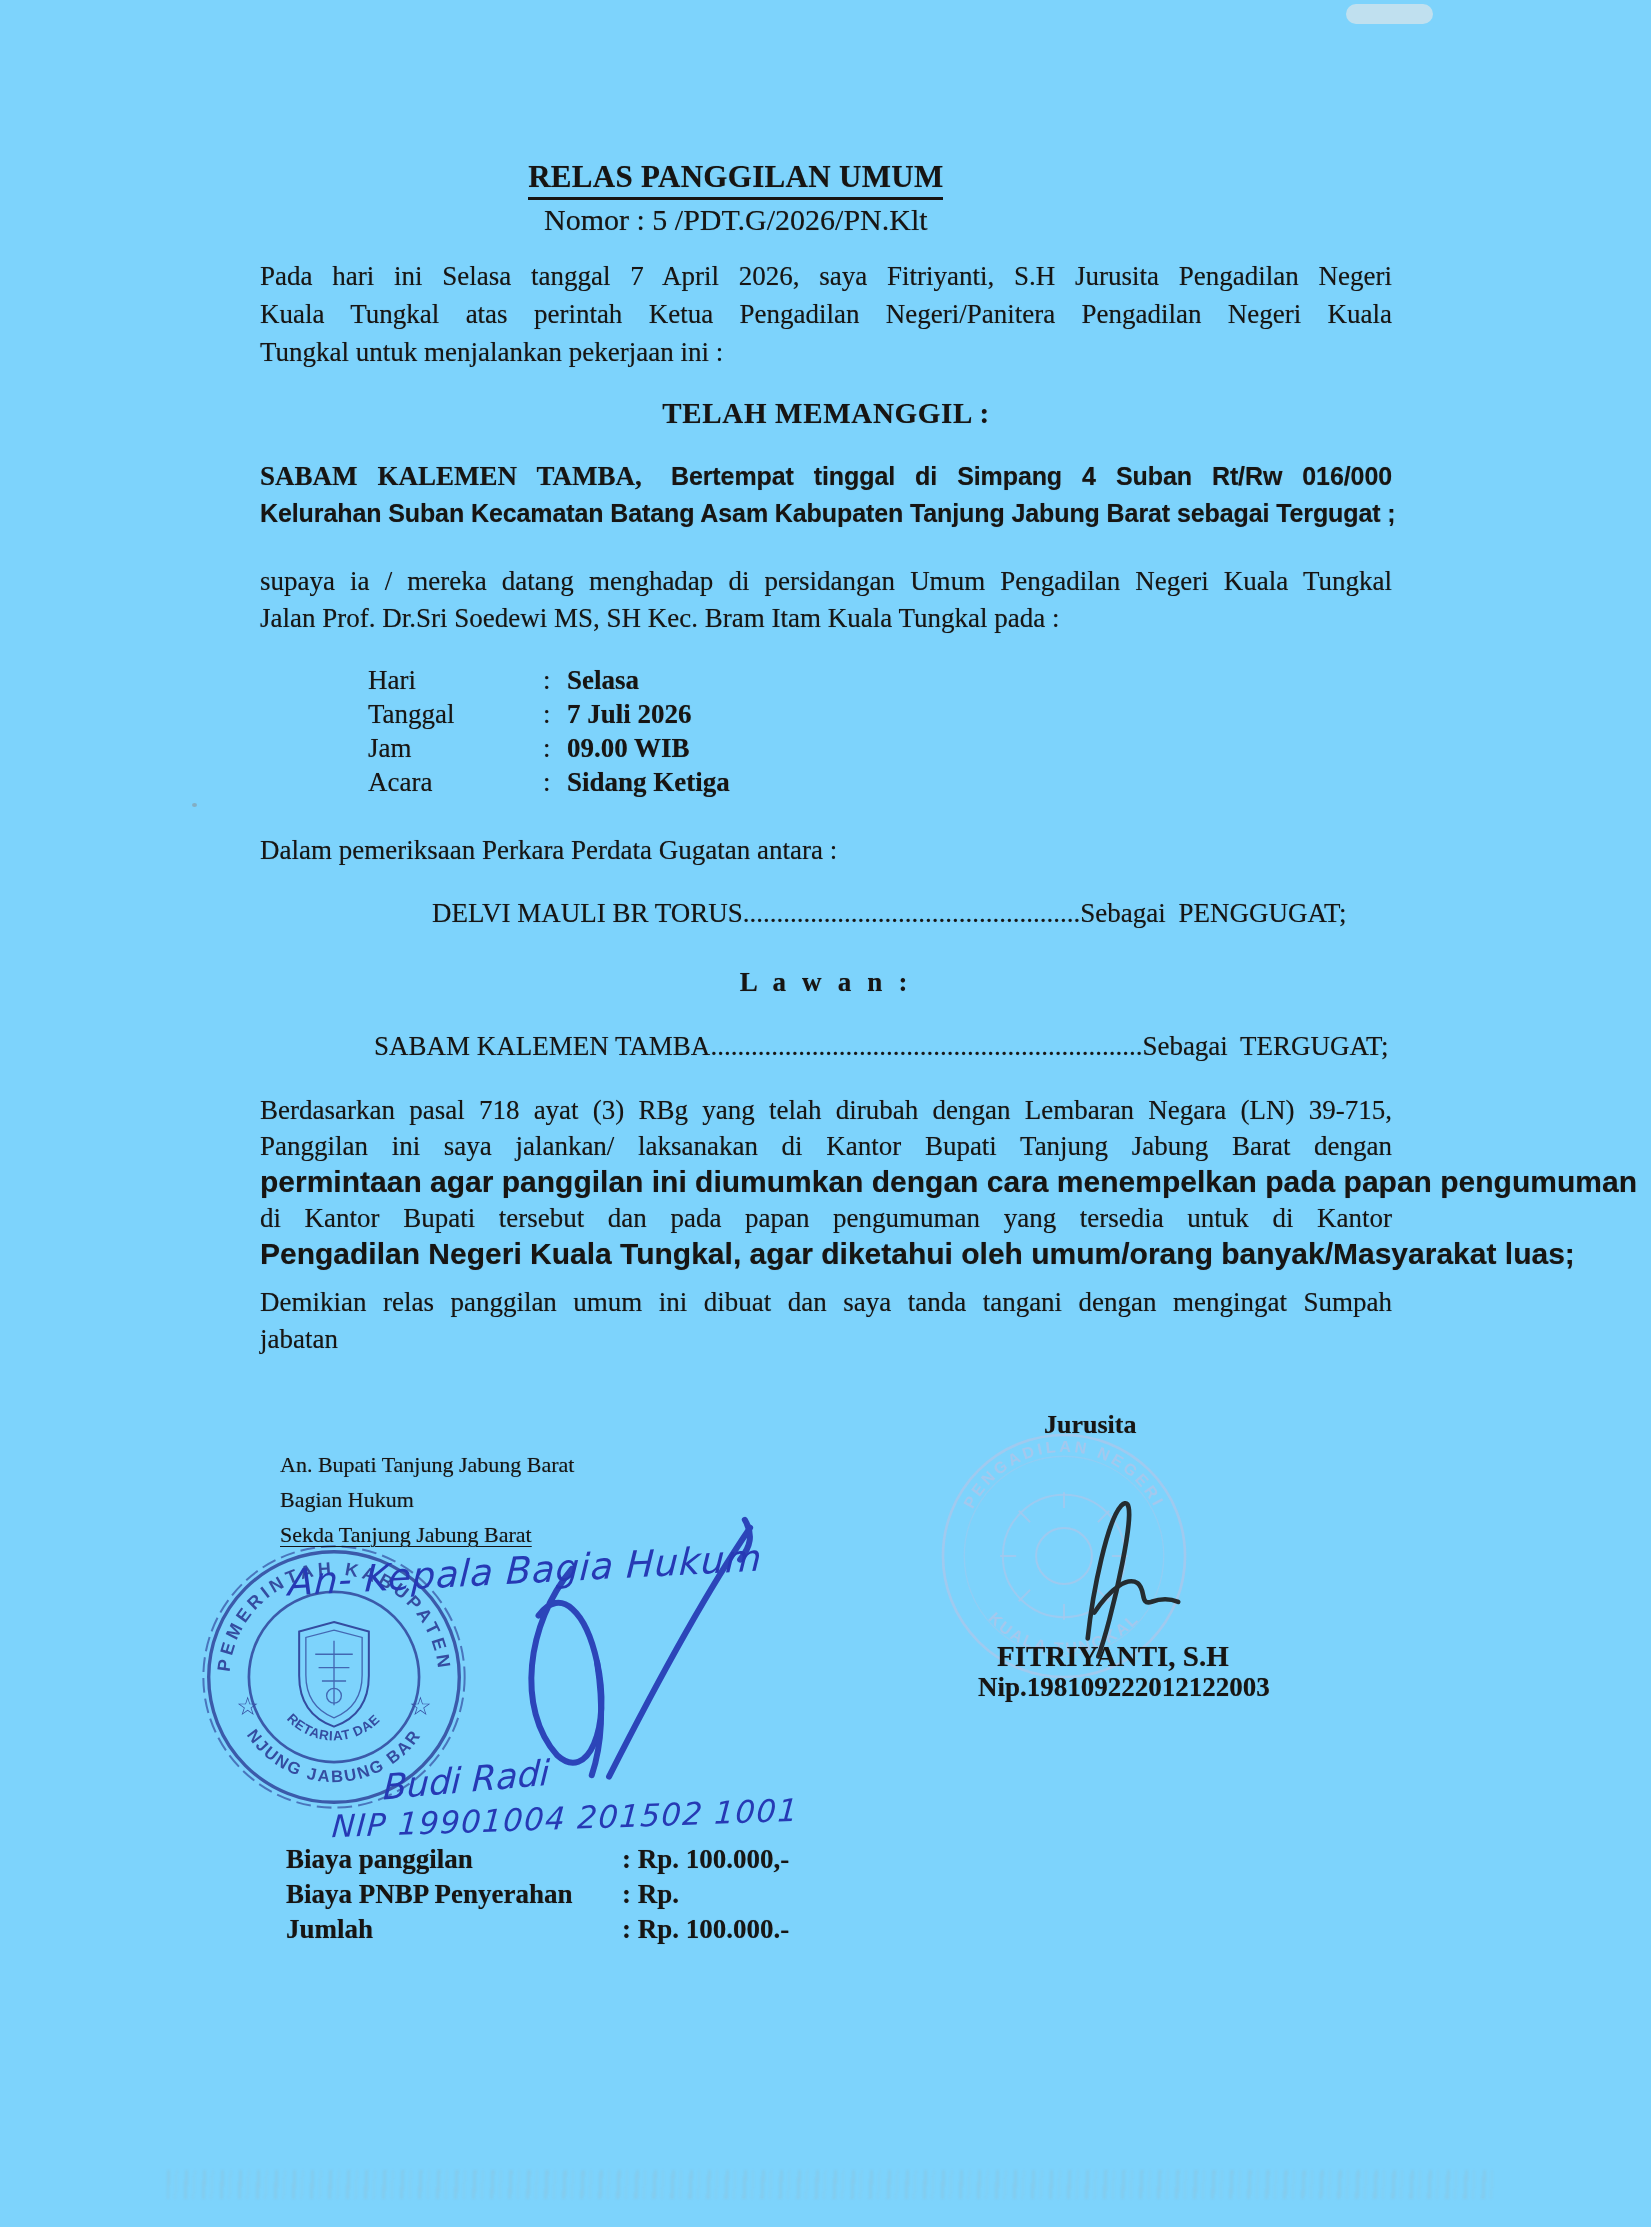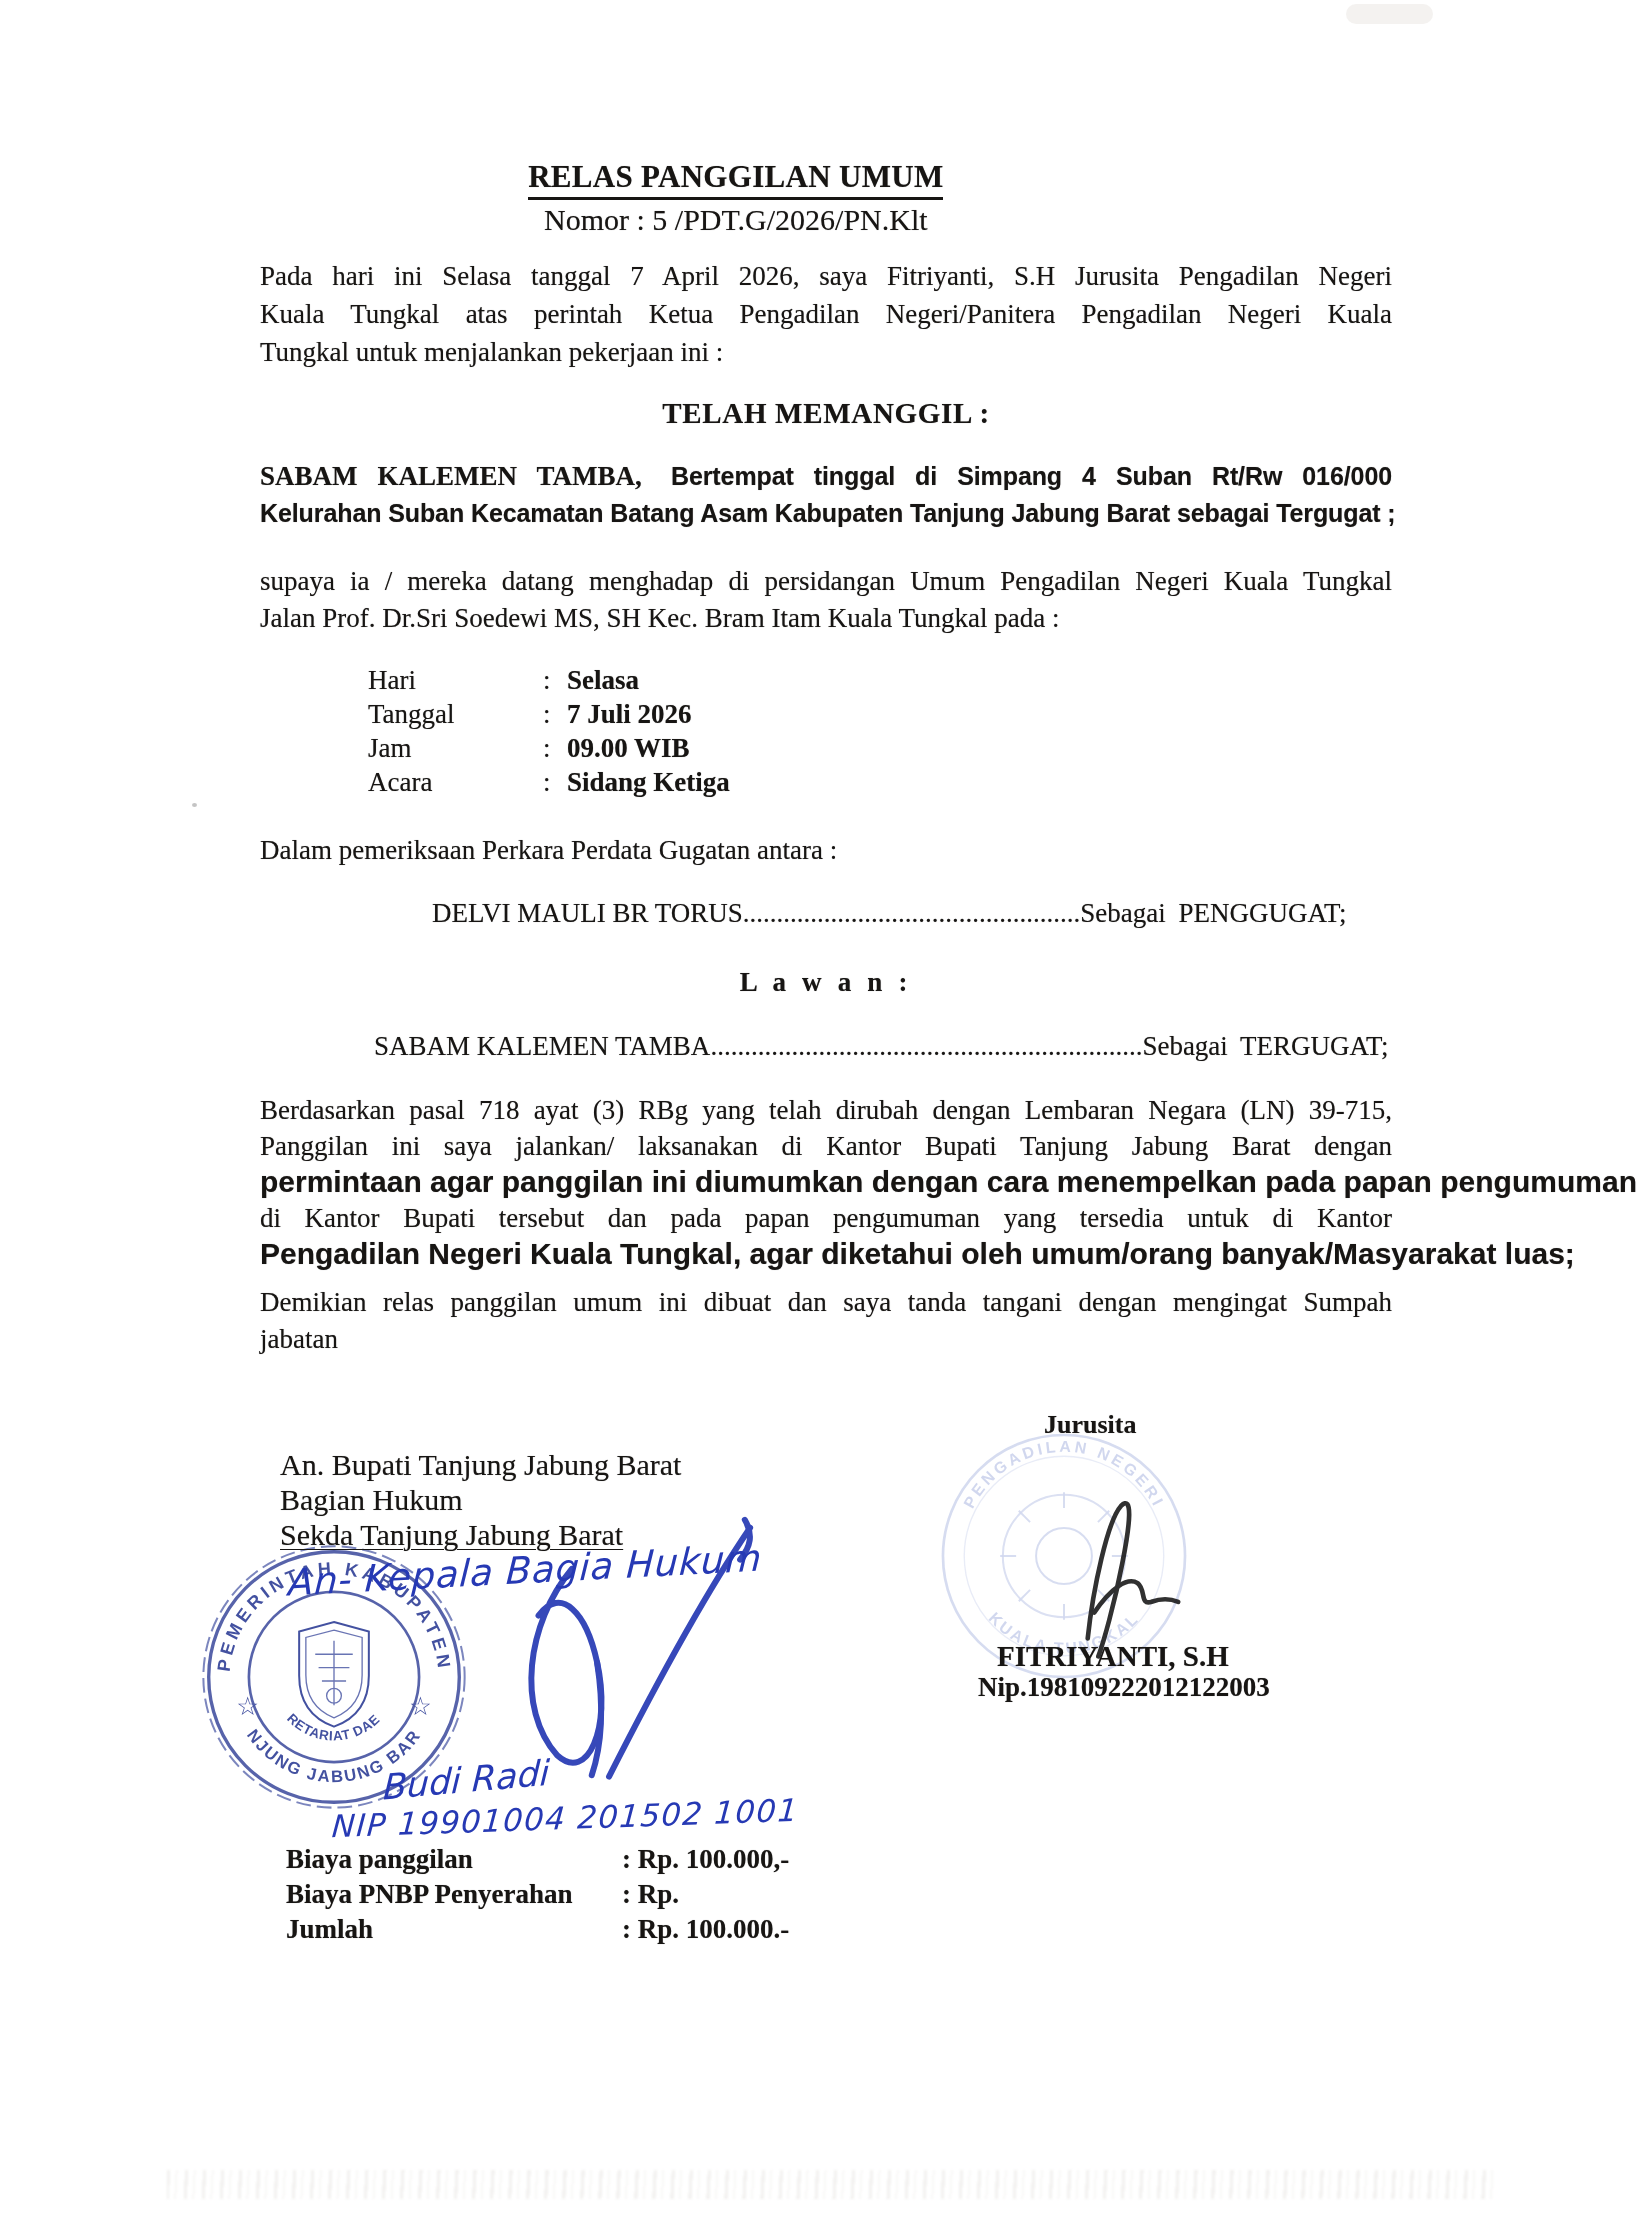--- a/index.html
+++ b/index.html
@@ -1,19 +1,19 @@
 <!DOCTYPE html>
 <html style="font-size:10.7px"><head>
 <meta charset="utf-8">
 <style>
   html,body{margin:0;padding:0;background:#e8e8e8;}
   .page{
     position:relative;
     width:1651px;height:2227px;
-    background:#ffffff;
+    background:#7dd3fc;
     font-family:"Liberation Serif", serif;
     color:#171513;
     overflow:hidden;
   }
   .t{text-shadow:0 0 0.8px rgba(25,22,20,.45);}
   .abs{position:absolute;}
   .line{white-space:nowrap;}
   .just{text-align:justify;text-align-last:justify;text-justify:inter-word;}
   .body-text{font-size:27px;line-height:38px;}
   .sans{font-family:"Liberation Sans", sans-serif;font-weight:bold;font-size:25px;letter-spacing:-0.1px;}
@@ -40,21 +40,21 @@
   .pl-delvi{left:432px;top:898px;}
   .lawan{left:260px;top:967px;width:1132px;text-align:center;font-size:27px;font-weight:bold;letter-spacing:4.7px;}
   .pl-sabam{left:374px;top:1031px;}
   .role-gap{word-spacing:6px;}
   .p-legal{left:260px;top:1092px;width:1132px;}
   .p-legal .pl{height:36px;line-height:36px;}
   .p-legal .alt{font-family:"Liberation Sans", sans-serif;font-weight:bold;font-size:30px;}
   .p-close{left:260px;top:1284px;width:1132px;}
   .p-close .pl{height:37px;line-height:37px;}
   
-  .sig-left{left:280px;top:1447px;font-size:30px;line-height:35px;z-index:3;}
+  .sig-left{left:280px;top:1447px;font-size:22px;line-height:35px;z-index:3;}
   .sig-left .u{text-decoration:underline;text-decoration-thickness:1.3px;text-underline-offset:4px;}
   .hand{font-family:"DejaVu Sans", sans-serif;font-style:italic;color:#2639b4;z-index:6;}
   .hand-title{left:288px;top:1549px;font-size:37px;transform:rotate(-3deg) skewX(-6deg);letter-spacing:0.7px;}
   .hand-name{left:383px;top:1760px;font-size:35px;transform:rotate(-5deg) skewX(-8deg);}
   .hand-nip{left:332px;top:1800px;font-size:31px;transform:rotate(-2deg) skewX(-6deg);letter-spacing:1.3px;}
   .stamp-left{left:200px;top:1543px;width:268px;height:268px;z-index:2;opacity:.88;}
   .stamp-right{left:931px;top:1423px;width:266px;height:266px;z-index:1;opacity:.65;}
   .sign-left{left:460px;top:1505px;width:346px;height:313px;z-index:6;}
   .sign-right{left:1029px;top:1482px;width:160px;height:193px;z-index:4;}
   .jurusita{left:1044px;top:1410px;font-size:26px;font-weight:bold;z-index:3;}

